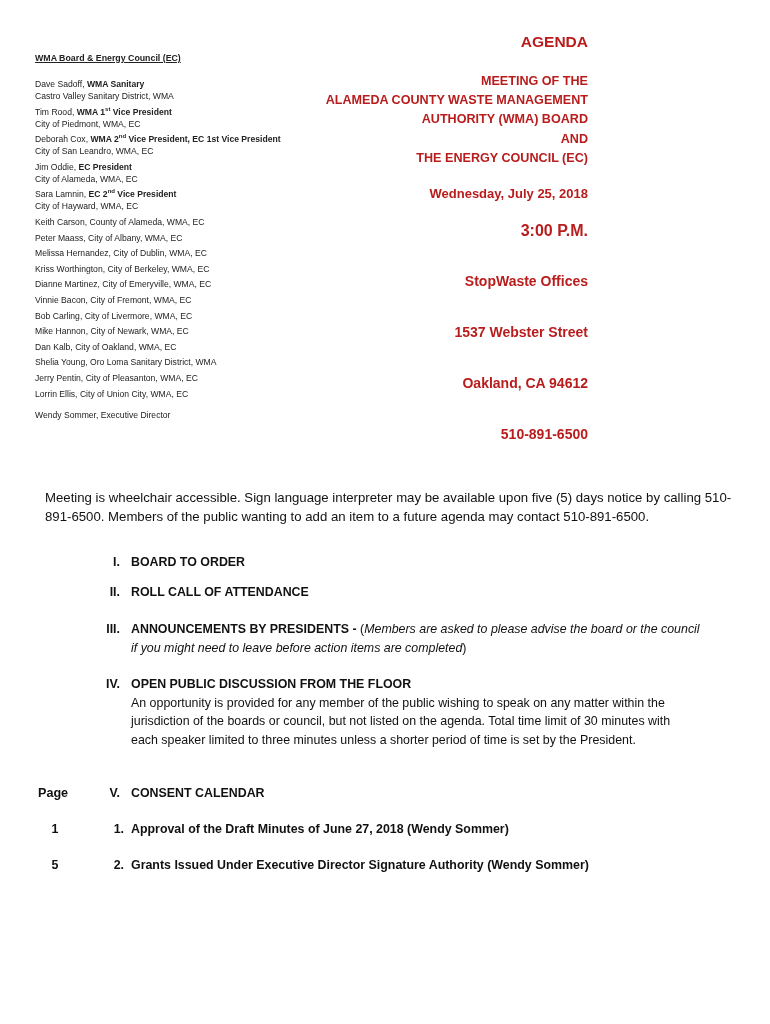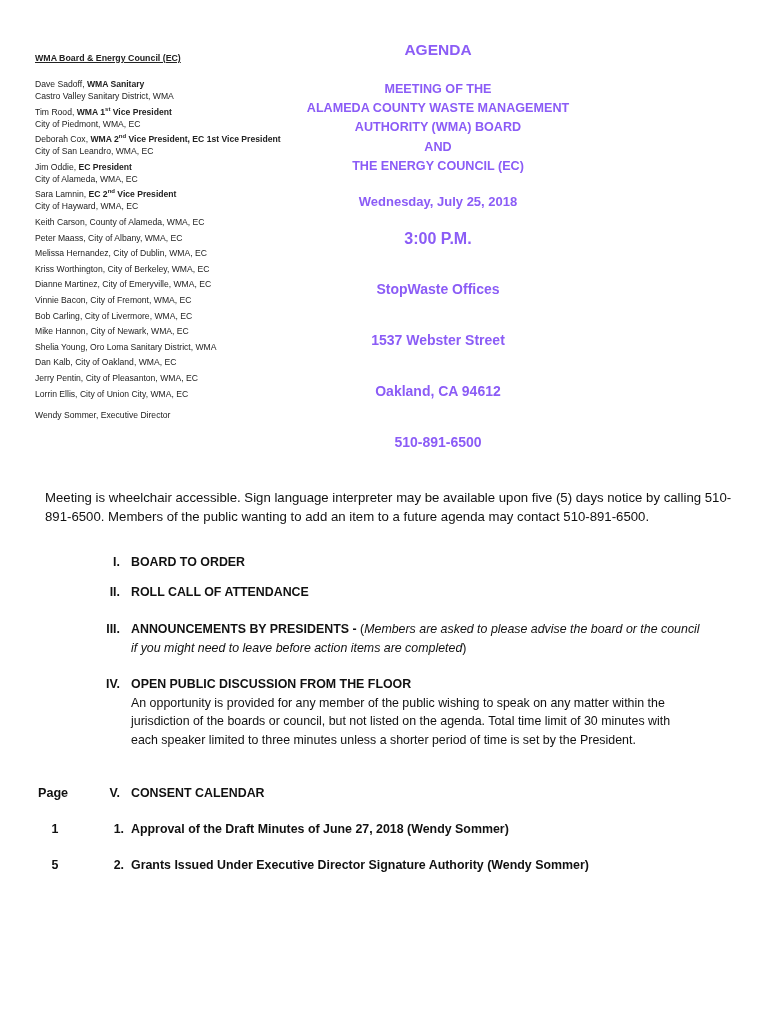--- a/index.html
+++ b/index.html
@@ -57,25 +57,25 @@
     sup {
       font-size: 6px;
       line-height: 0;
       vertical-align: super;
     }
 
     
     .header-block {
       position: absolute;
       left: 288px;
-      top: 40px;
+      top: 32px;
       width: 300px;
-      text-align: center;
-      font-weight: bold;
-      color: #8b5cf6;
+      text-align: right;
+      font-weight: bold;
+      color: #b91c1c;
     }
     .agenda-title {
       font-size: 15.5px;
       line-height: 20px;
       margin-bottom: 20px;
     }
     .meeting-lines div {
       font-size: 12.6px;
       line-height: 19.2px;
     }
@@ -208,22 +208,22 @@
     </div>
 
     <div class="member single">Keith Carson, County of Alameda, WMA, EC</div>
     <div class="member single">Peter Maass, City of Albany, WMA, EC</div>
     <div class="member single">Melissa Hernandez, City of Dublin, WMA, EC</div>
     <div class="member single">Kriss Worthington,  City of Berkeley, WMA, EC</div>
     <div class="member single">Dianne Martinez, City of Emeryville, WMA, EC</div>
     <div class="member single">Vinnie Bacon, City of Fremont, WMA, EC</div>
     <div class="member single">Bob Carling, City of Livermore, WMA, EC</div>
     <div class="member single">Mike Hannon, City of Newark, WMA, EC</div>
+    <div class="member single">Dan Kalb, City of Oakland, WMA,  EC</div>
     <div class="member single">Shelia Young, Oro Loma Sanitary District, WMA</div>
-    <div class="member single">Dan Kalb, City of Oakland, WMA,  EC</div>
     <div class="member single">Jerry Pentin, City of Pleasanton, WMA, EC</div>
     <div class="member single">Lorrin Ellis, City of Union City, WMA, EC</div>
 
     <div class="exec-director">Wendy Sommer, Executive Director</div>
   </div>
 
   <div class="header-block">
     <div class="agenda-title">AGENDA</div>
     <div class="meeting-lines">
       <div>MEETING OF THE</div>

